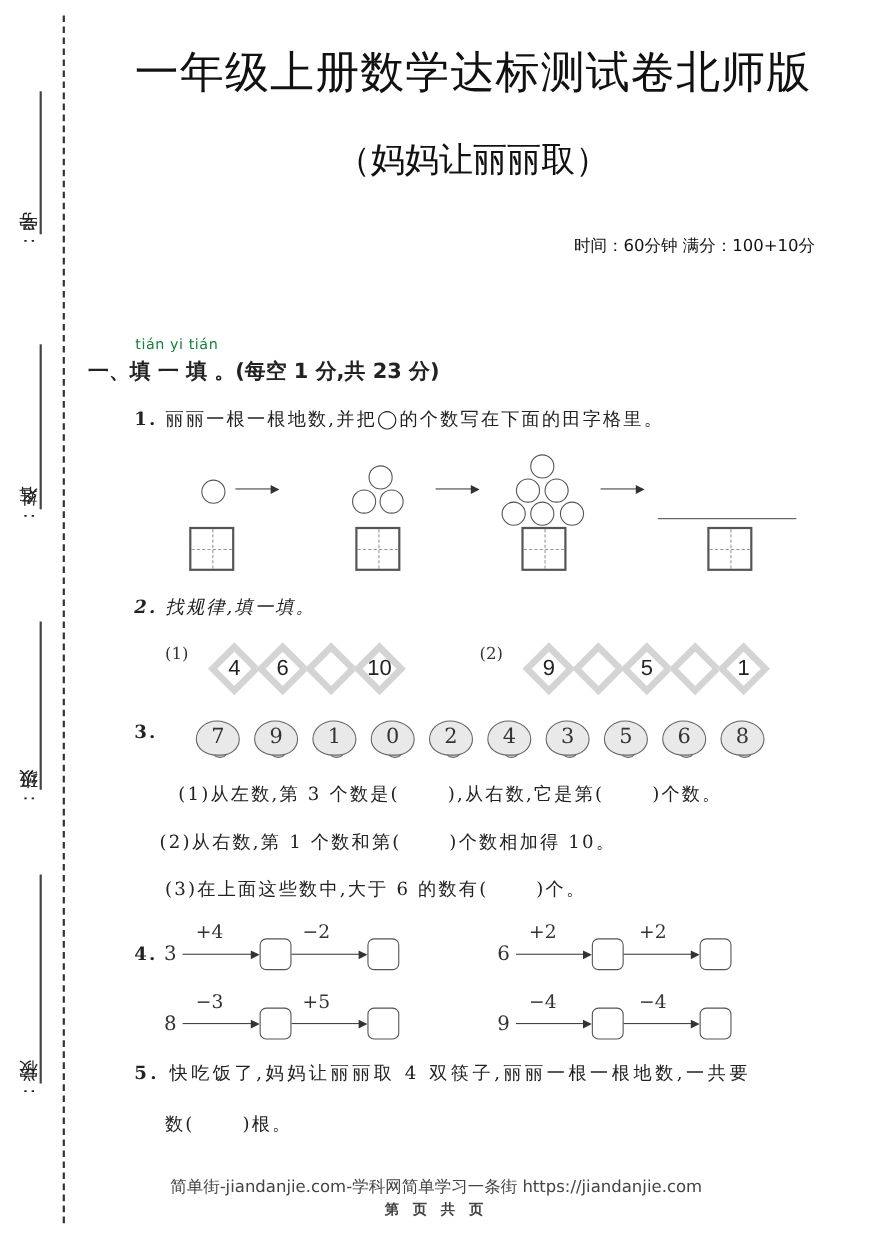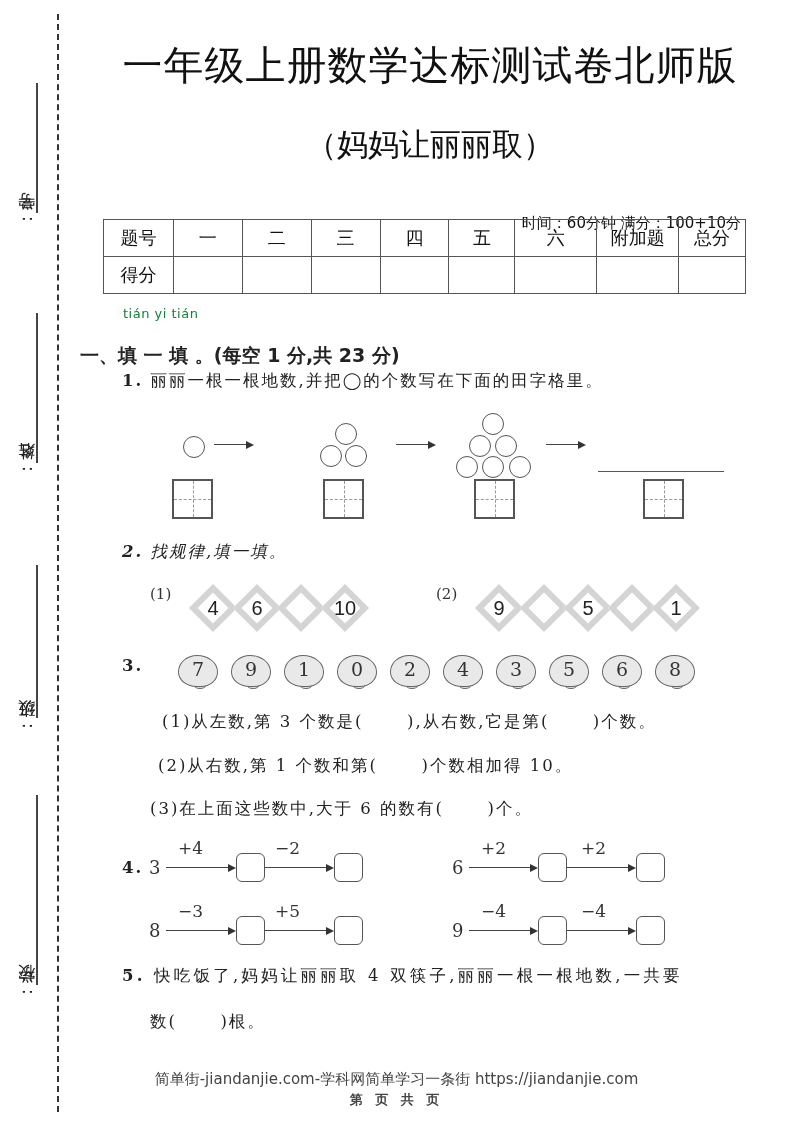--- a/index.html
+++ b/index.html
@@ -19,21 +19,21 @@
   .subtitle { position: absolute; left: 100px; top: 124px; width: 660px; text-align: center;
     font-size: 31px; color: #111; }
   .meta-info { position: absolute; right: 52px; top: 198px; font-size: 15px; color: #111; margin-top: 16px; }
 
   
   table.score { position: absolute; left: 103px; top: 219px; border-collapse: collapse; width: 643px; }
   table.score td { border: 1.3px solid #555; height: 37px; text-align: center; font-size: 18px; color: #111; }
 
   
   .pinyin { position: absolute; left: 123px; top: 306px; font-size: 13px; color: #15803d; letter-spacing: 0.5px; }
-  .section-title { position: absolute; left: 80px; top: 343px; font-size: 19px; font-weight: bold; color: #222; }
+  .section-title { position: absolute; left: 80px; top: 325px; font-size: 19px; font-weight: bold; color: #222; }
   .section-title .pts { font-weight: bold; }
 
   .q-num { font-weight: bold; font-family: "DejaVu Serif", serif; }
   .q-line { position: absolute; font-size: 16.5px; letter-spacing: 2px; color: #222; font-family: "DejaVu Serif", serif; }
 
   
   .circle { position: absolute; width: 22px; height: 22px; border: 1.2px solid #555; border-radius: 50%; background: #fff; }
   .arrow { position: absolute; height: 1.4px; background: #444; }
   .arrow::after { content: ""; position: absolute; right: -2px; top: -3.5px; border-left: 8px solid #333; border-top: 4px solid transparent; border-bottom: 4px solid transparent; }
   .tian-box { position: absolute; width: 41px; height: 40px; border: 2px solid #555; background: #fff; }
@@ -76,42 +76,20 @@
 
 <div class="bind-line" style="top:795px;height:190px;"></div>
 <div class="bind-label" style="top:988px;">学校:</div>
 
 <div class="title">一年级上册数学达标测试卷北师版</div>
 <div class="subtitle">（妈妈让丽丽取）</div>
 <div class="meta-info">时间：60分钟  满分：100+10分</div>
 
 <table class="score">
   <tbody>
-      <tr>
-    <td style="width:70px">题号</td>
-    <td style="width:69px">一</td>
-    <td style="width:69px">二</td>
-    <td style="width:69px">三</td>
-    <td style="width:69px">四</td>
-    <td style="width:66px">五</td>
-    <td style="width:82px">六</td>
-    <td style="width:82px">附加题</td>
-    <td style="width:67px">总分</td>
-  </tr>
-  <tr>
-    <td>得分</td>
-    <td></td>
-    <td></td>
-    <td></td>
-    <td></td>
-    <td></td>
-    <td></td>
-    <td></td>
-    <td></td>
-  </tr>
 </tbody>
   </table>
 
 <div class="pinyin">tián yi tián</div>
 <div class="section-title">
   <span>一、填 一 填 。</span><span class="pts">(每空 1 分,共 23 分)</span>
 </div>
 
 <div class="q-line" style="left:122px;top:370px;">
   <span class="q-num">1.</span>
@@ -241,21 +219,21 @@
       <div class="num">6</div>
     </div>
   <div class="shell" style="left:655px;">
       <div class="tail"></div>
       <div class="body"></div>
       <div class="num">8</div>
     </div>
 </div>
 
 <div class="q-line" style="left:150px;top:711px;white-space:pre;margin-left:12px;">(1)从左数,第 3 个数是(      ),从右数,它是第(      )个数。</div>
-<div class="q-line" style="left:158px;top:755px;white-space:pre;">(2)从右数,第 1 个数和第(      )个数相加得 10。</div>
+<div class="q-line" style="left:145px;top:755px;white-space:pre;">(2)从右数,第 1 个数和第(      )个数相加得 10。</div>
 <div class="q-line" style="left:150px;top:798px;white-space:pre;">(3)在上面这些数中,大于 6 的数有(      )个。</div>
 
 <div class="q-line" style="left:122px;top:858px;">
   <span class="q-num">4.</span>
 </div>
 
 <div>
   <div class="chain-start" style="left:149px;top:857px;">3</div>
   <div class="op" style="left:178px;top:838px;">+4</div>
   <div class="arrow" style="left:166px;top:867px;width:68px;"></div>

